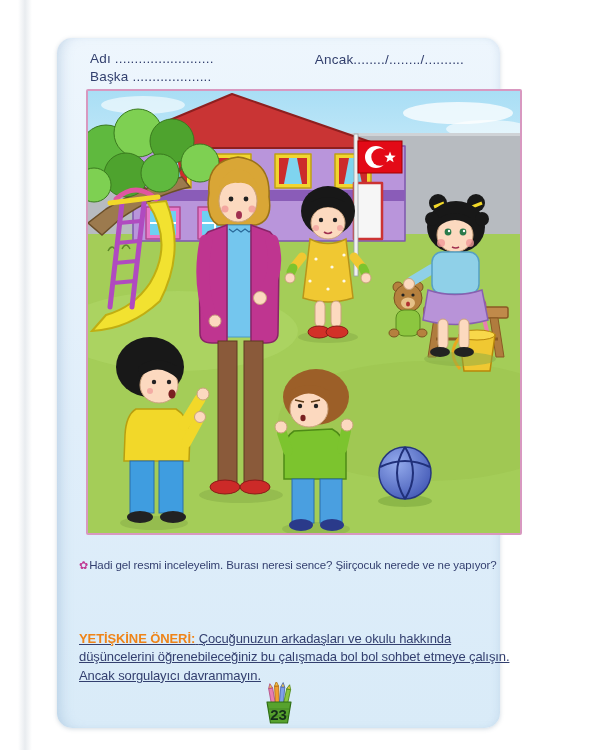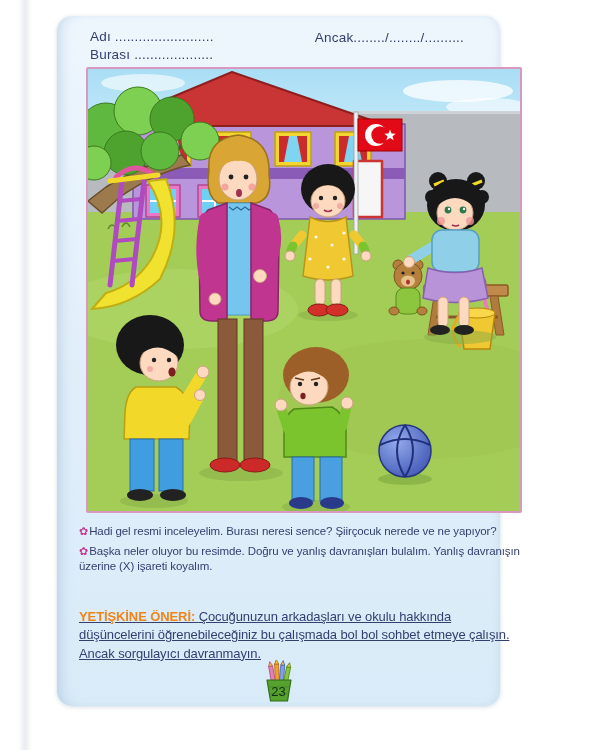--- a/index.html
+++ b/index.html
@@ -3,56 +3,56 @@
 <meta charset="utf-8">
 <style>
   html,body{margin:0;padding:0;}
   body{
     width:600px;height:750px;position:relative;background:#ffffff;
     font-family:"Liberation Sans", sans-serif;overflow:hidden;
   }
   .scan-edge{position:absolute;left:18px;top:0;width:14px;height:750px;
     background:linear-gradient(90deg,rgba(190,200,210,0),rgba(190,200,210,.35),rgba(190,200,210,0));}
   .page{
-    position:absolute;left:57px;top:16px;width:443px;height:690px;
+    position:absolute;left:57px;top:38px;width:443px;height:690px;
     background:linear-gradient(180deg,#eef6fd 0%,#e0eefa 55%,#d9ebf8 100%);
     border-radius:15px;
     box-shadow:0 1px 4px rgba(80,110,140,.25), inset 10px 0 14px -8px rgba(110,150,190,.35), inset -6px 0 10px -6px rgba(110,150,190,.2);
   }
   .header{position:absolute;left:0;top:12px;width:100%;color:#33406e;font-size:13.5px;letter-spacing:.2px;}
   .header .names{position:absolute;left:33px;top:0;line-height:1.35;}
   .header .date{position:absolute;right:36px;top:2px;}
   .illustration{
     position:absolute;left:29px;top:51px;width:432px;height:442px;
     border:2px solid #d898c0;border-radius:2px;overflow:hidden;background:#bfe7f8;
   }
   .illustration svg{display:block;width:100%;height:100%;}
   .instructions{position:absolute;left:22px;top:504px;width:444px;color:#333f6f;
     font-size:11.5px;line-height:1.36;letter-spacing:-0.1px;}
-  .instructions p{margin:4px 0 1px 0;}
+  .instructions p{margin:16px 0 1px 0;}
   .bullet{color:#c03a94;font-size:11px;margin-right:1px;}
   .advice{position:absolute;left:22px;top:592px;width:444px;color:#333f6f;
     font-size:13px;line-height:1.42;letter-spacing:-0.1px;margin:0;text-decoration:underline;}
   .advice-label{color:#ef8418;font-weight:bold;}
   .footer{position:absolute;left:50%;top:644px;transform:translateX(-50%);width:30px;height:44px;}
   .footer svg{display:block;width:30px;height:44px;}
   .page-num{position:absolute;left:0;top:24px;width:30px;text-align:center;
-    color:#15301a;font-size:13px;font-weight:normal;}
+    color:#15301a;font-size:15px;font-weight:bold;}
 </style>
 </head>
 <body>
 
 <div class="scan-edge"></div>
 
 <div class="page">
 
   <div class="header">
     <div class="names">
       <div>Adı .........................</div>
-      <div>Burası ....................</div>
+      <div>Başka ....................</div>
     </div>
     <div class="date">Ancak......../......../..........</div>
   </div>
 
   <div class="illustration" role="img" aria-label="Okul bahçesi: okul binası, Türk bayrağı, ağaç, kaydırak; öğretmen, oyuncak ayılı kız, sarı elbiseli kız, tartışan iki erkek çocuk, kova ve mavi top">
     <svg viewBox="0 0 432 442">
       <defs>
         <linearGradient id="sky" x1="0" y1="0" x2="0" y2="1">
           <stop offset="0" stop-color="#a9def5"></stop>
             <stop offset="1" stop-color="#e9f7fd"></stop>
@@ -307,23 +307,20 @@
         <circle cx="317" cy="382" r="26" fill="url(#ballg)" stroke="#26367e" stroke-width="1.5"></circle>
         <path d="M317,356 Q301,382 317,408 M317,356 Q333,382 317,408 M292,376 Q317,364 342,376" stroke="#20307a" stroke-width="2" fill="none"></path>
       </g>
     </svg>
   </div>
 
   <div class="instructions">
     <p>
       <span class="bullet">✿</span><span>Hadi gel resmi inceleyelim. Burası neresi sence? Şiirçocuk nerede ve ne yapıyor?</span>
     </p>
-    <p>
-      <span class="bullet">✿</span><span>Başka neler oluyor bu resimde. Doğru ve yanlış davranışları bulalım. Yanlış davranışın üzerine (X) işareti koyalım.</span>
-    </p>
   </div>
 
   <p class="advice">
     <span class="advice-label">YETİŞKİNE ÖNERİ:</span>
     <span>Çocuğunuzun arkadaşları ve okulu hakkında düşüncelerini öğrenebileceğiniz bu çalışmada bol bol sohbet etmeye çalışın. Ancak sorgulayıcı davranmayın.</span>
   </p>
 
   <div class="footer">
     <svg viewBox="0 0 30 44">
       <g stroke-linejoin="round">

